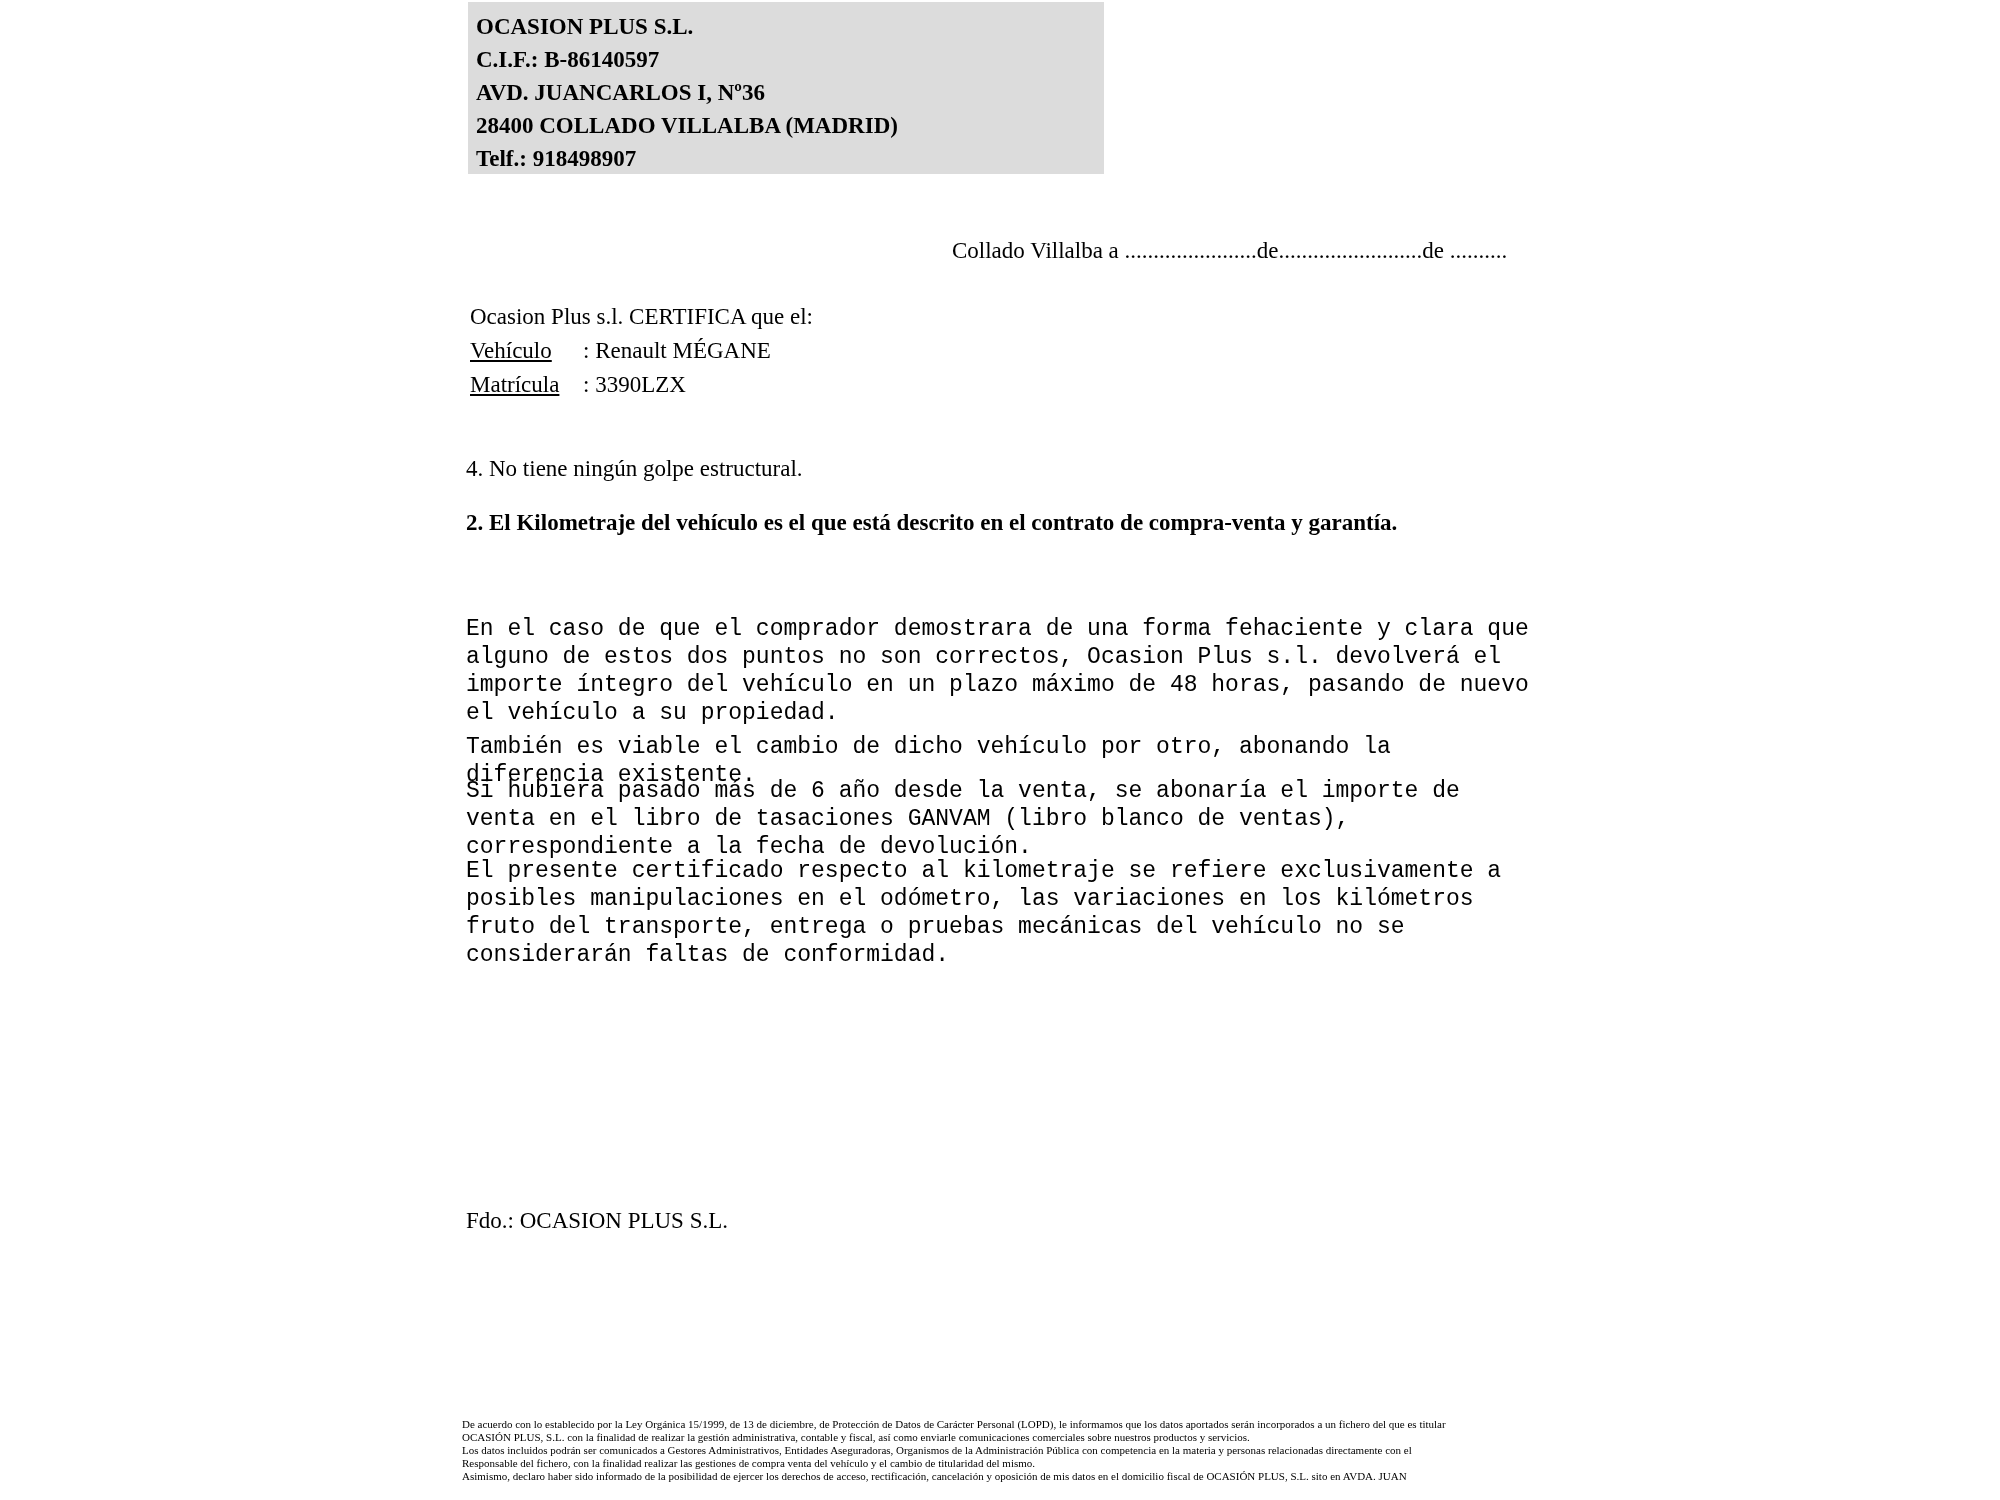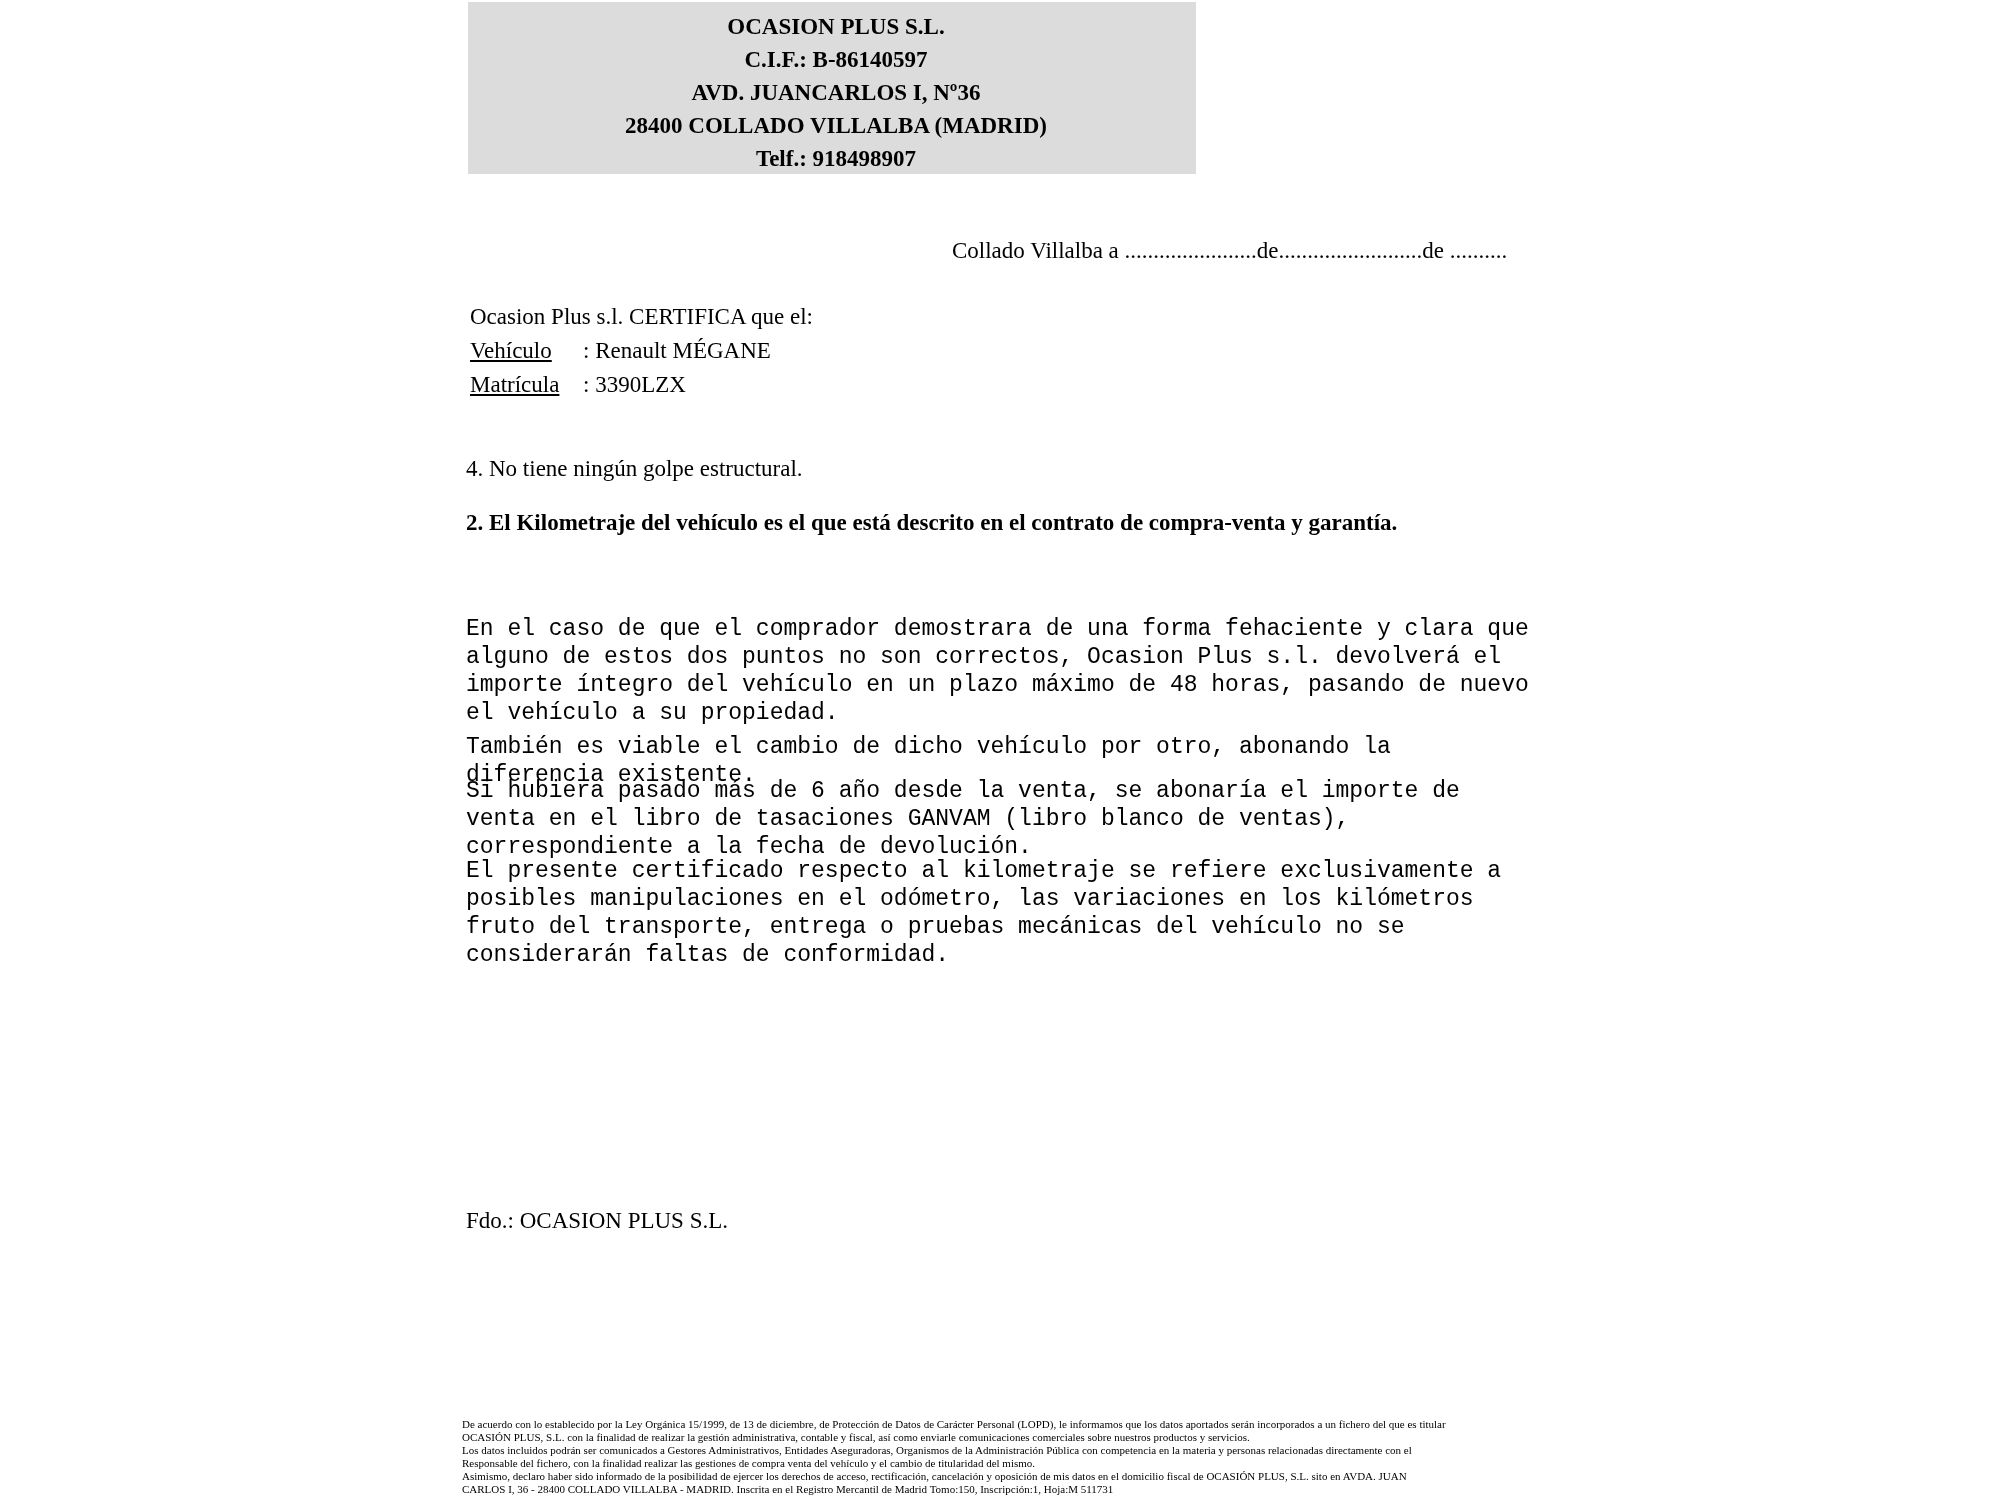--- a/index.html
+++ b/index.html
@@ -12,26 +12,25 @@
     height: 1500px;
     position: relative;
     font-family: "Liberation Serif", serif;
     color: #000000;
     overflow: hidden;
   }
   .header-box {
     position: absolute;
     left: 468px;
     top: 2px;
-    width: 728px;
+    width: 636px;
     height: 172px;
     background: #dcdcdc;
     box-sizing: border-box;
     padding: 8px 0 0 8px;
-    text-align: center;
   }
   .header-box .hline {
     font-weight: bold;
     font-size: 23px;
     line-height: 33px;
     letter-spacing: 0px;
     white-space: nowrap;
   }
   .date-line {
     position: absolute;
@@ -124,14 +123,13 @@
 <div class="para para-4">El presente certificado respecto al kilometraje se refiere exclusivamente a posibles manipulaciones en el odómetro, las variaciones en los kilómetros fruto del transporte, entrega o pruebas mecánicas del vehículo no se considerarán faltas de conformidad.</div>
 
 <div class="signature">Fdo.: OCASION PLUS S.L.</div>
 
 <div class="legal-footer">
   <div class="lline">De acuerdo con lo establecido por la Ley Orgánica 15/1999, de 13 de diciembre, de Protección de Datos de Carácter Personal (LOPD), le informamos que los datos aportados serán incorporados a un fichero del que es titular</div>
   <div class="lline">OCASIÓN PLUS, S.L. con la finalidad de realizar la gestión administrativa, contable y fiscal, así como enviarle comunicaciones comerciales sobre nuestros productos y servicios.</div>
   <div class="lline">Los datos incluidos podrán ser comunicados a Gestores Administrativos, Entidades Aseguradoras, Organismos de la Administración Pública con competencia en la materia y personas relacionadas directamente con el</div>
   <div class="lline">Responsable del fichero, con la finalidad realizar las gestiones de compra venta del vehículo y el cambio de titularidad del mismo.</div>
   <div class="lline">Asimismo, declaro haber sido informado de la posibilidad de ejercer los derechos de acceso, rectificación, cancelación y oposición de mis datos en el domicilio fiscal de OCASIÓN PLUS, S.L. sito en AVDA. JUAN</div>
-  <div class="lline">CARLOS I, 36 - 28400 COLLADO VILLALBA - MADRID. Inscrita en el Registro Mercantil de Madrid Tomo:150, Inscripción:1, Hoja:M 511731</div>
 </div>
 
 </body></html>

